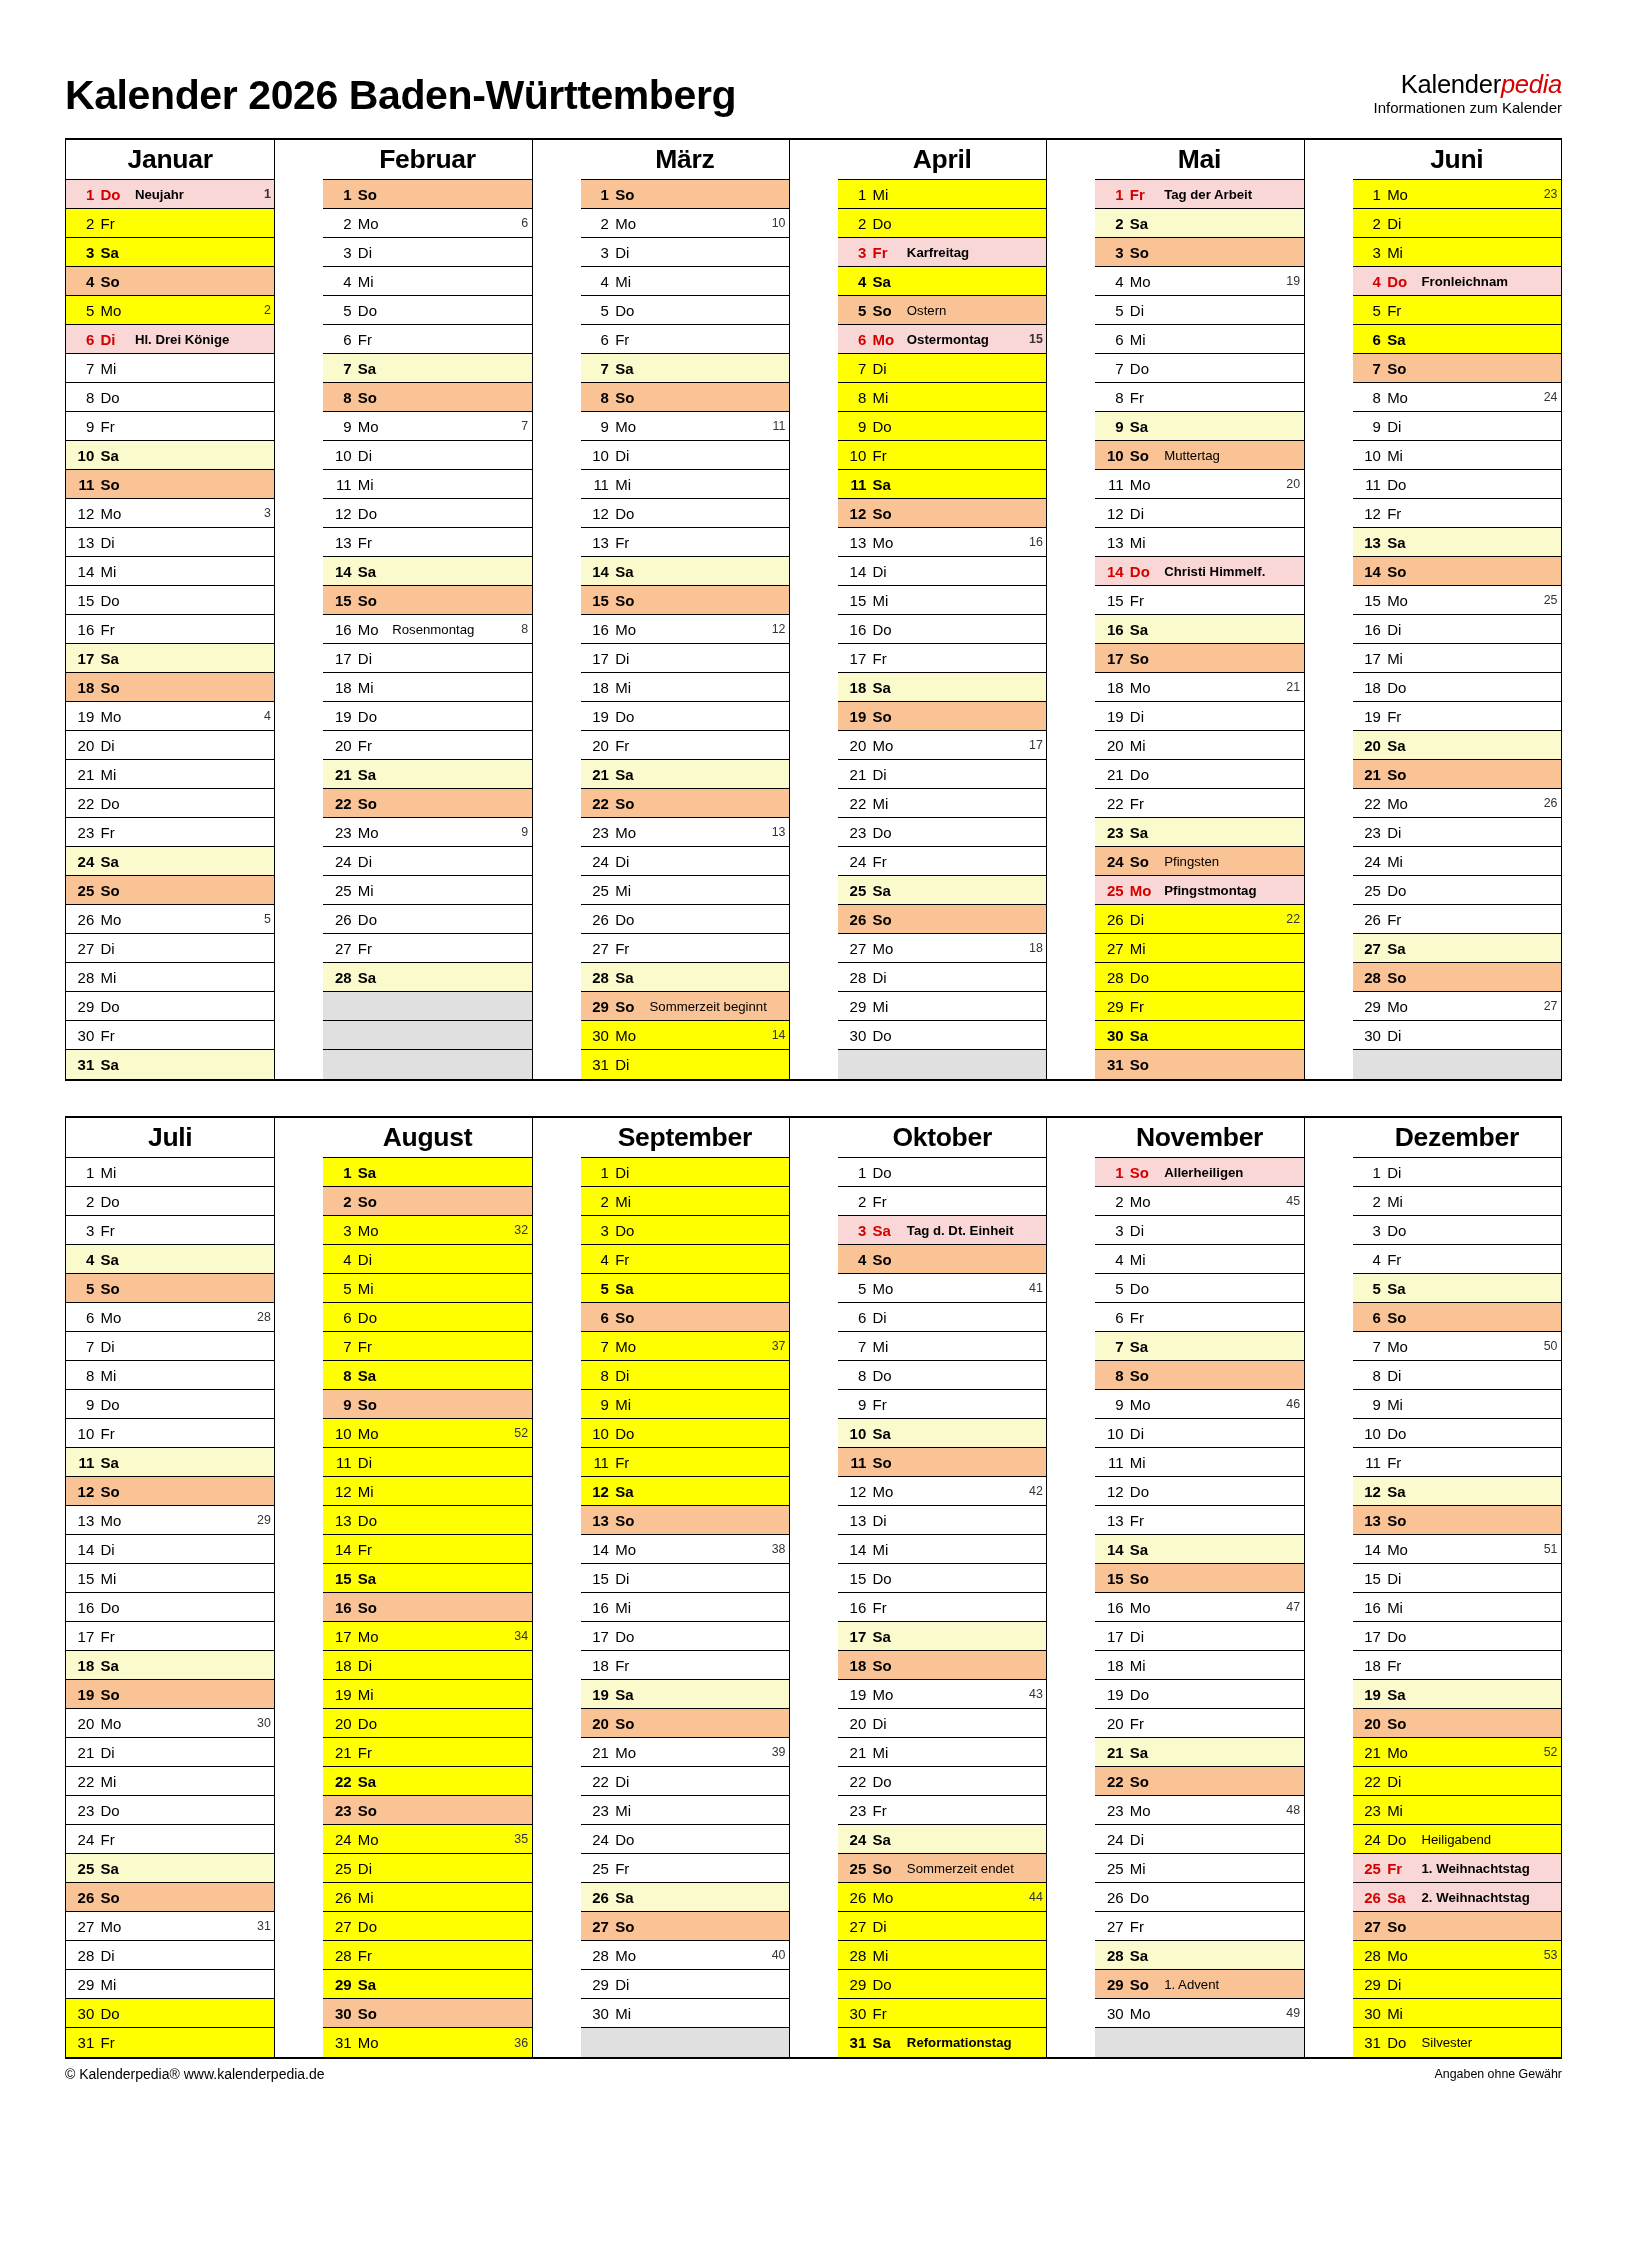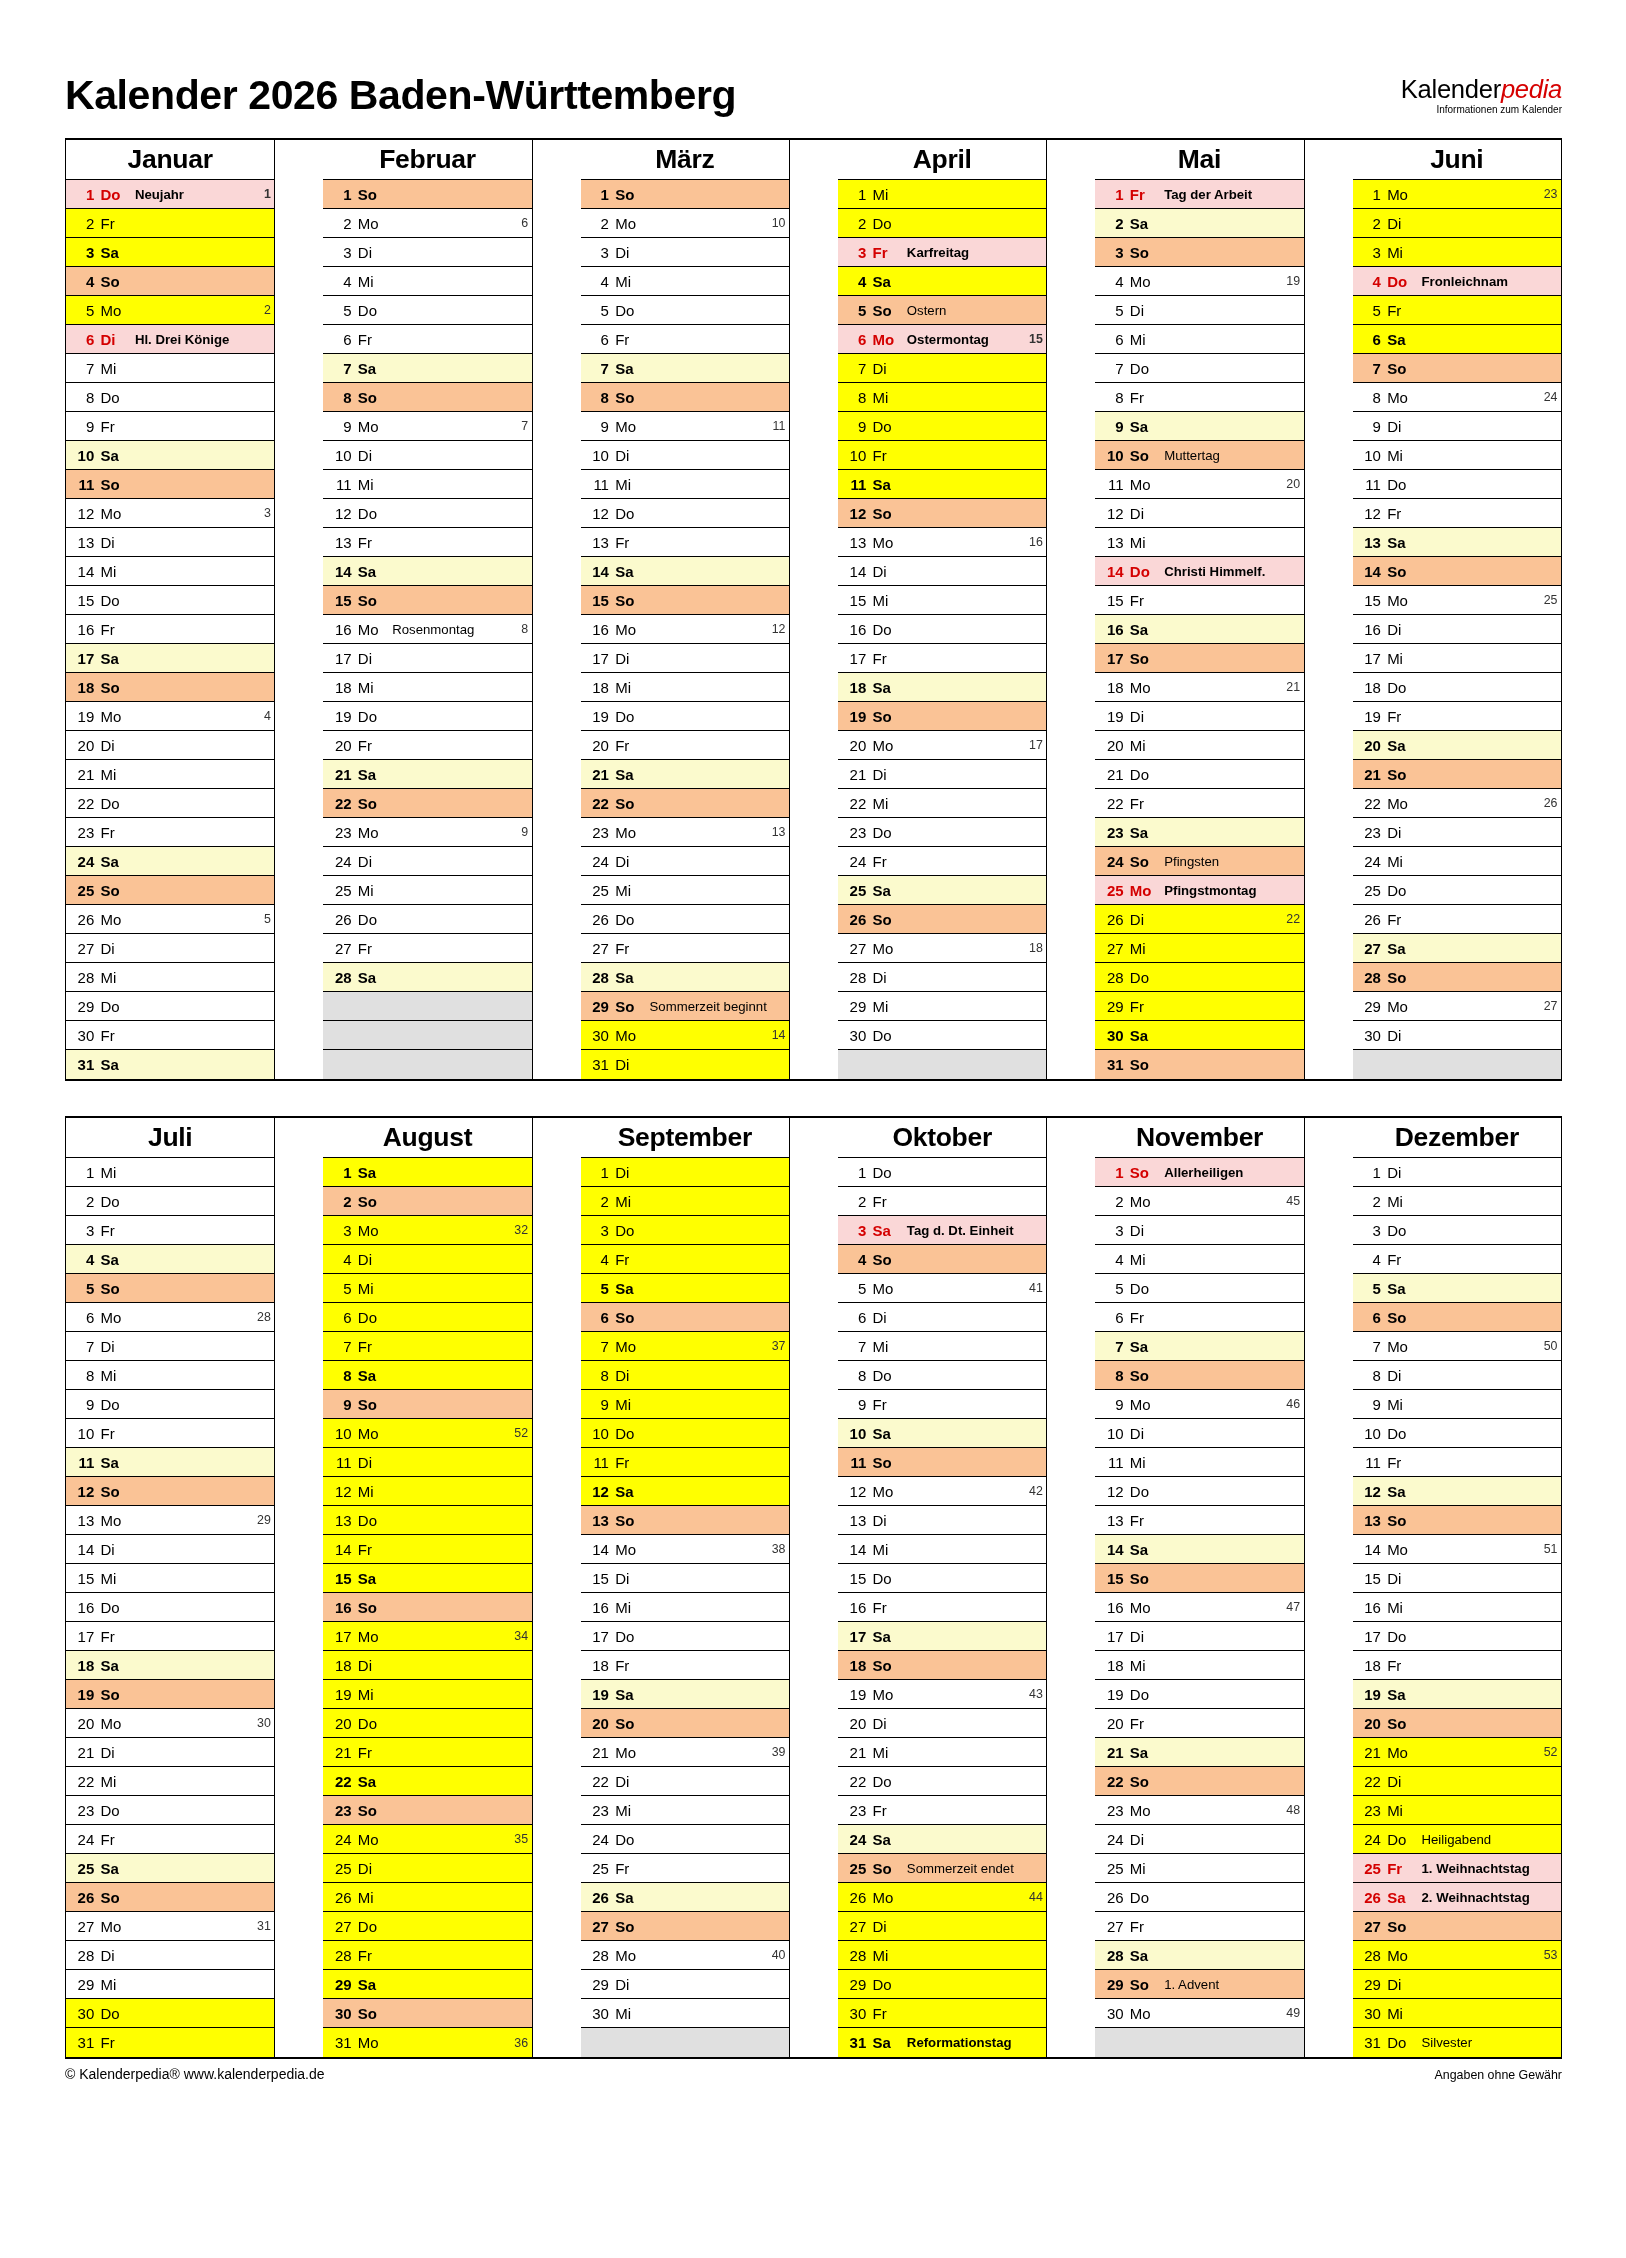--- a/index.html
+++ b/index.html
@@ -5,21 +5,21 @@
   html,body{margin:0;padding:0;background:#fff;}
   body{width:1627px;height:2258px;font-family:"Liberation Sans",sans-serif;color:#000;}
   .page{width:1627px;height:2214px;position:relative;box-sizing:border-box;padding:0 65px;}
 
   
   .header{display:flex;align-items:flex-end;justify-content:space-between;padding-top:34px;height:85px;}
   .title{font-size:41px;font-weight:bold;letter-spacing:-0.4px;white-space:nowrap;}
   .brand{text-align:right;line-height:1.05;padding-bottom:3.5px;}
   .brand-main{font-size:25.6px;font-weight:normal;letter-spacing:-0.3px;}
   .brand-main .red{color:#d60000;font-style:italic;}
-  .brand-sub{font-size:10px;margin-top:1.8px;}
+  .brand-sub{font-size:15px;margin-top:1.8px;}
 
   
   .half{margin-top:19.4px;}
   .half.second{margin-top:35px;}
   .grid{display:flex;border-top:2.6px solid #000;border-bottom:2.6px solid #000;gap:48px;}
   .monthcol{flex:1 1 0;min-width:0;border-right:1.8px solid #000;box-sizing:border-box;}
   .monthcol:first-child{border-left:1.8px solid #000;}
 
   .mhead{height:39px;display:flex;align-items:center;justify-content:center;
          font-size:26.5px;font-weight:bold;border-bottom:1.8px solid #000;background:#fff;letter-spacing:-0.3px;}
@@ -37,21 +37,21 @@
   .st-sat{background:#fbfacd;font-weight:bold;}
   .st-sun{background:#fac396;font-weight:bold;}
   .st-holiday{background:#fad7d7;color:#d40000;font-weight:bold;}
   .st-holiday .d-note{color:#000000;font-weight:bold;}
   .st-vac{background:#ffff00;}
   .st-vacsat{background:#ffff00;font-weight:bold;}
   .st-empty{background:#e0e0e0;}
   .st-sun .d-note,.st-sat .d-note{font-weight:normal;}
   .st-vac .d-note{font-weight:normal;}
 
-  .footer{display:flex;justify-content:space-between;align-items:flex-end;margin-top:6.2px;}
+  .footer{display:flex;justify-content:space-between;align-items:center;margin-top:6.2px;}
   .copy{font-size:14px;}
   .disclaim{font-size:12.4px;}
 </style>
 </head>
 <body>
 
 <div class="page">
 
   <div class="header">
     <div class="title">Kalender 2026 Baden-Württemberg</div>

